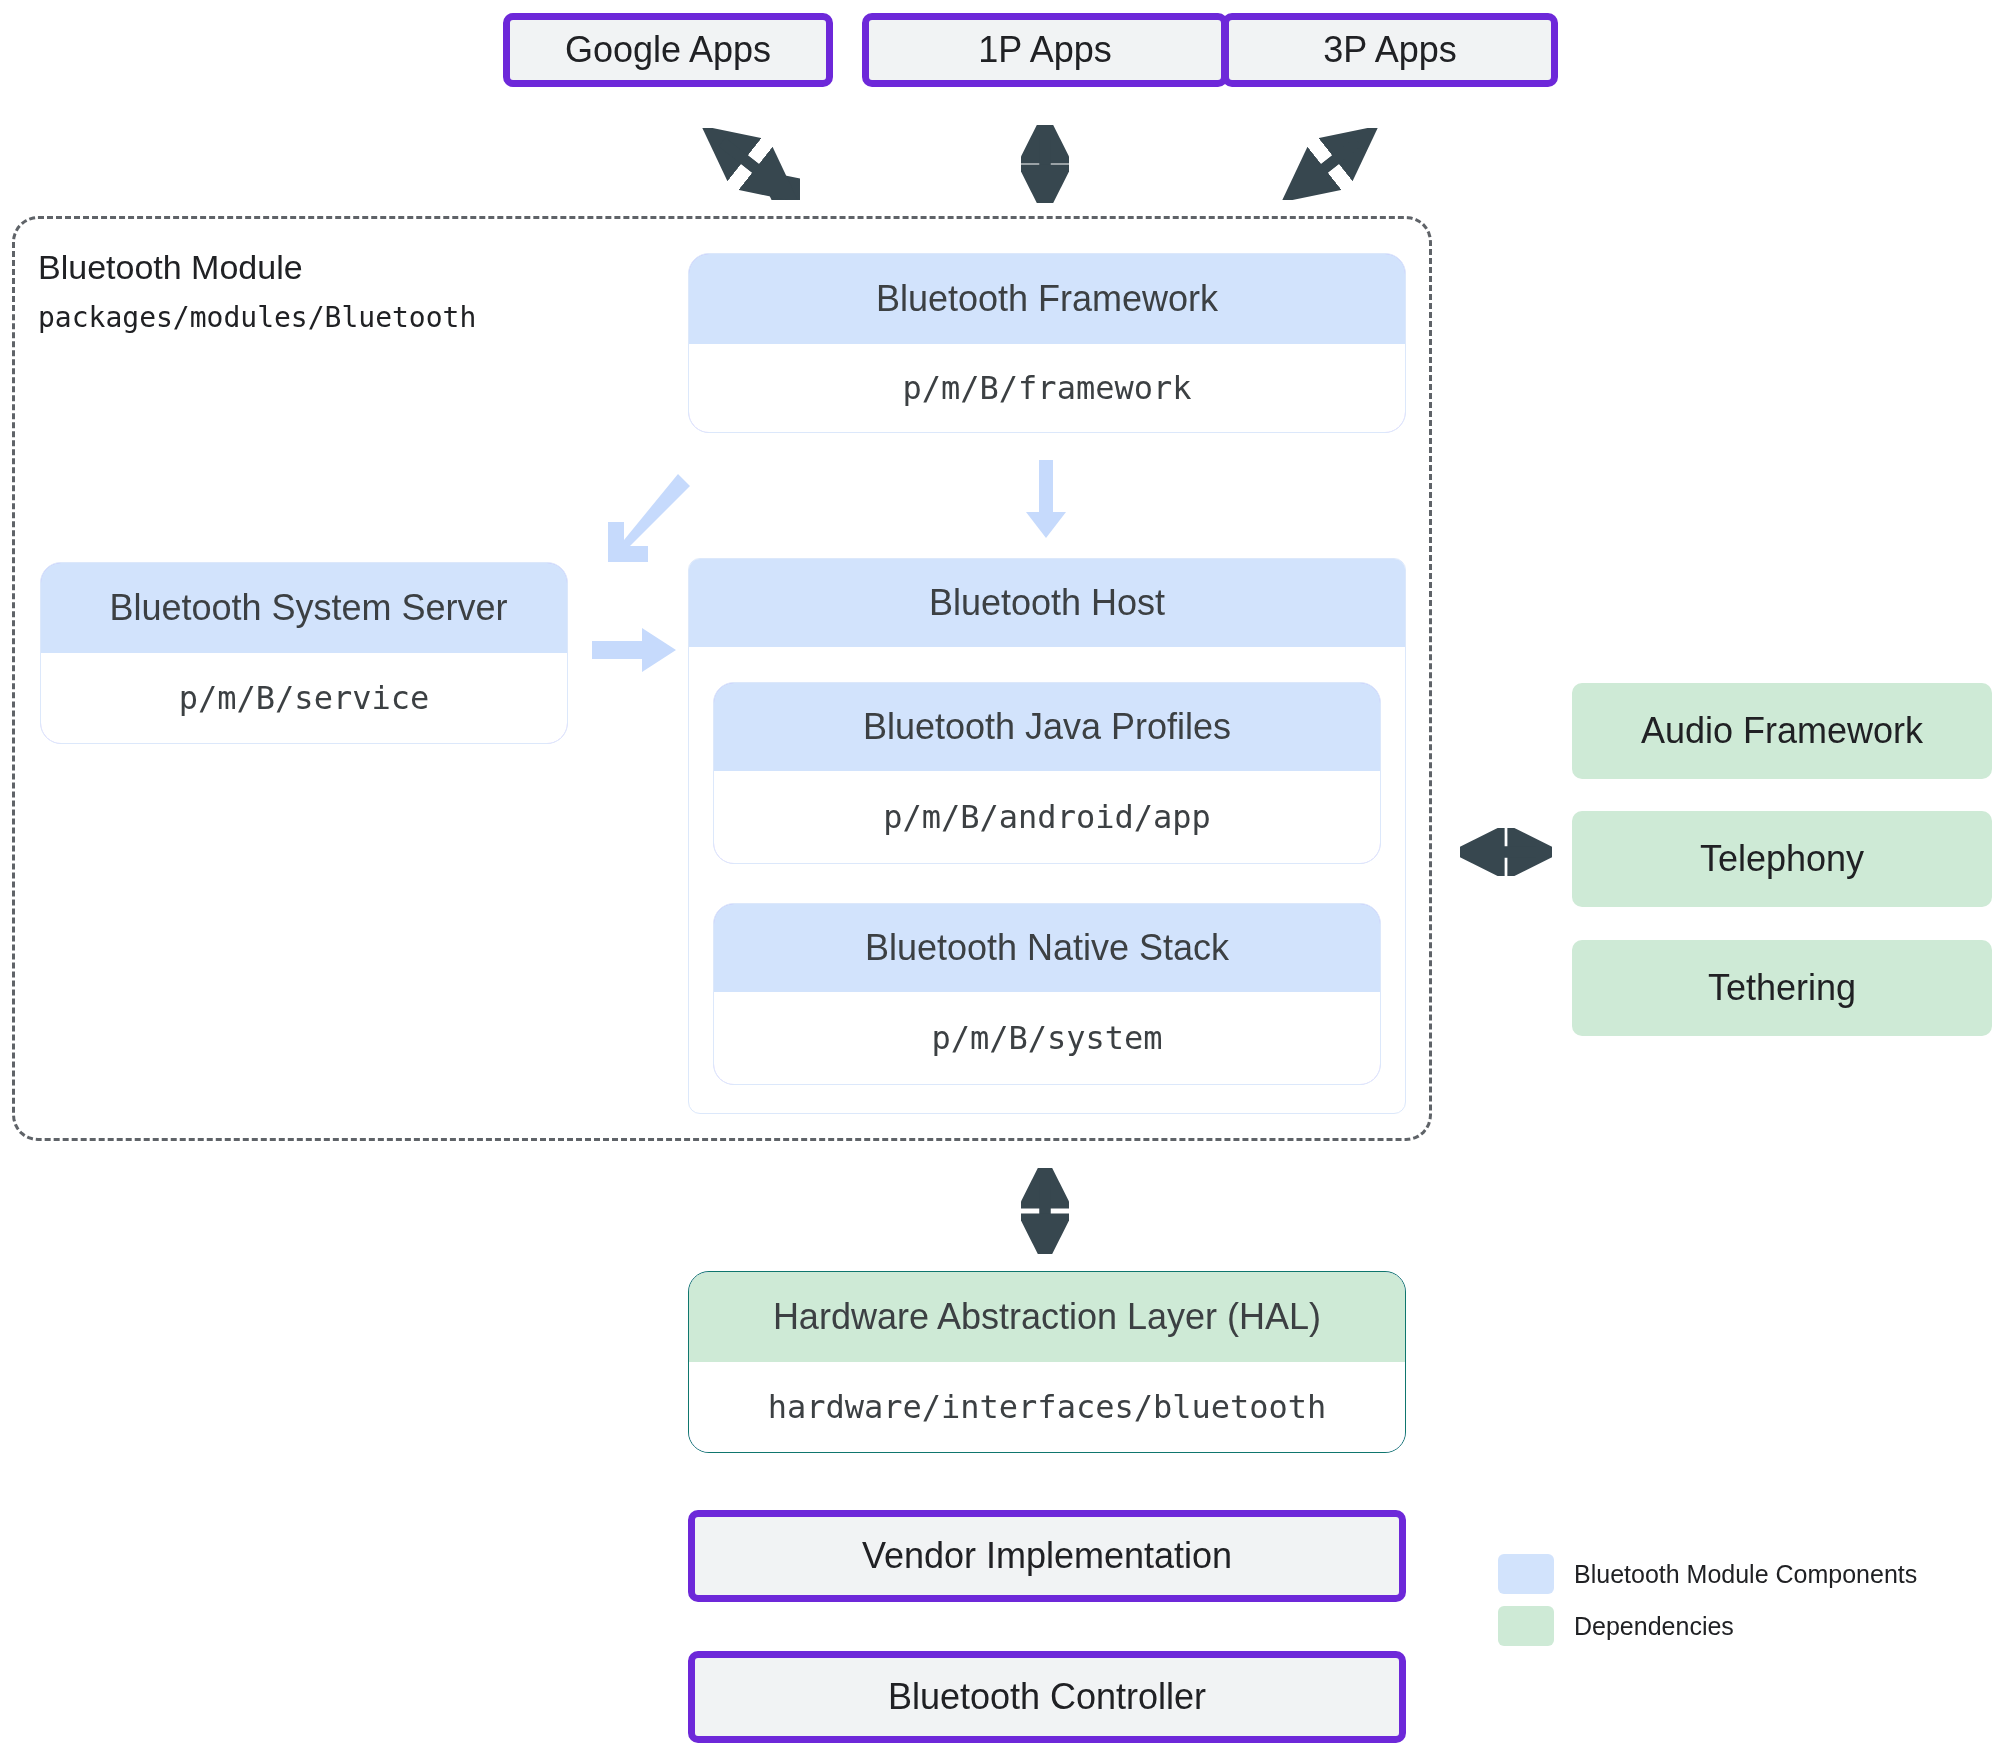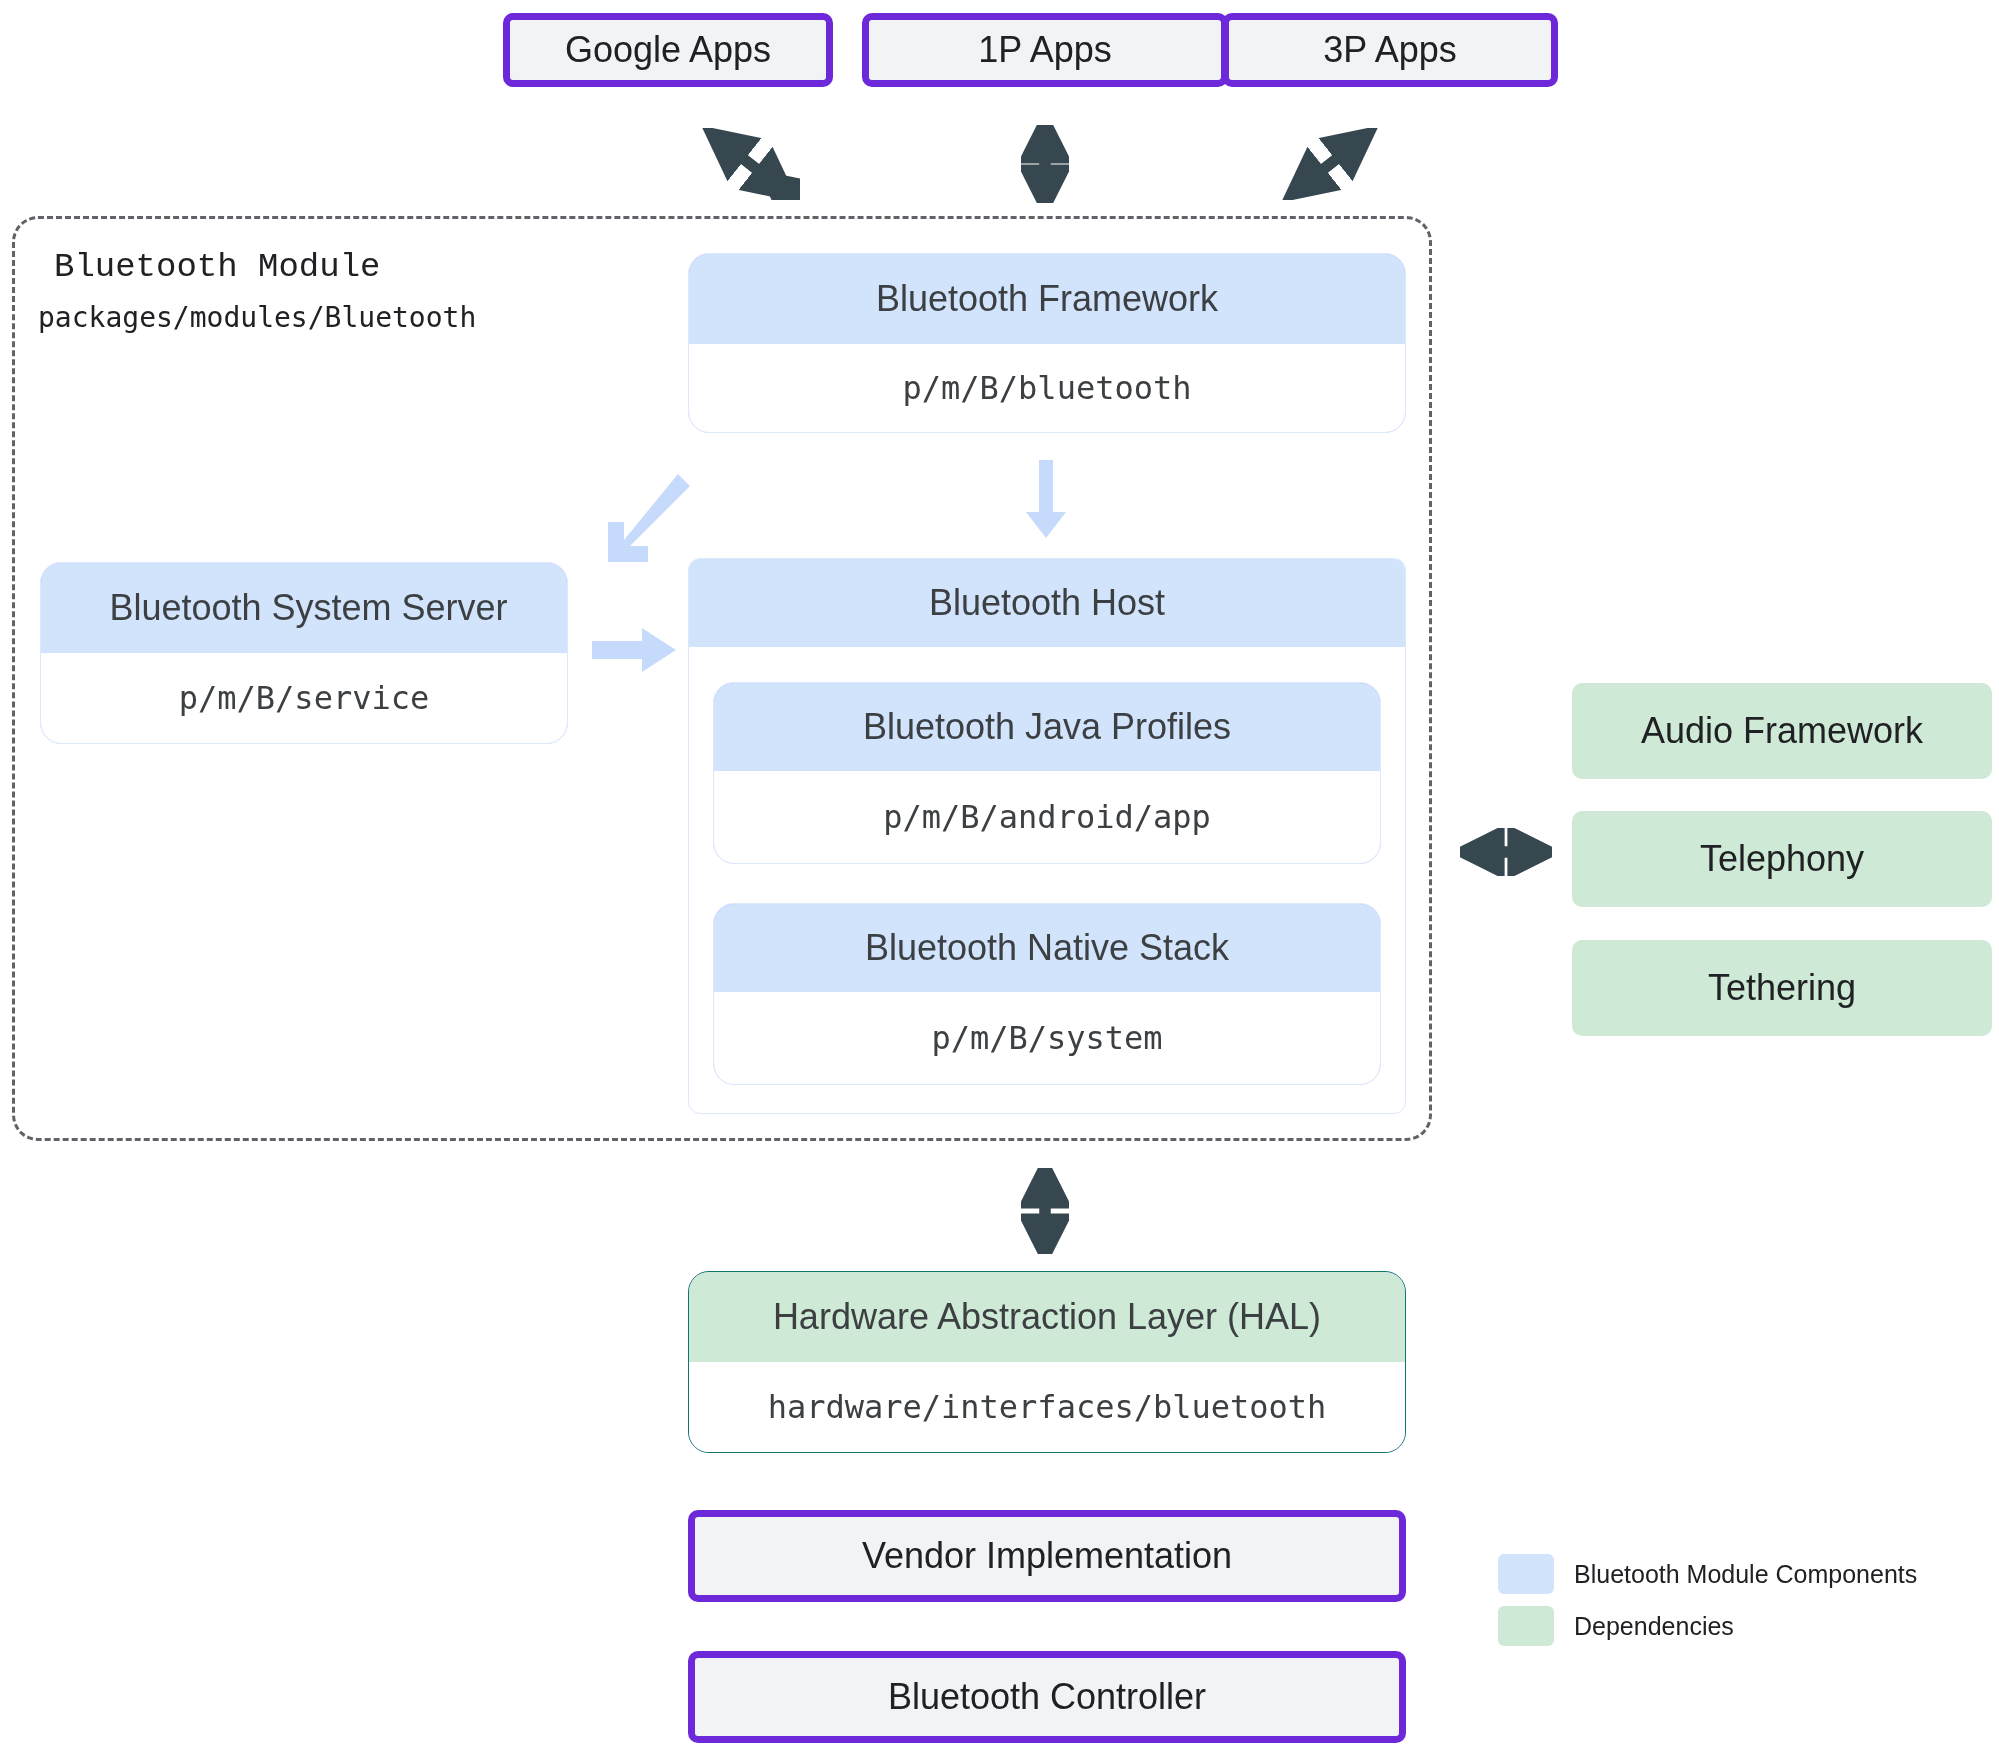--- a/index.html
+++ b/index.html
@@ -174,26 +174,26 @@
     <line x1="24" y1="10" x2="24" y2="68" stroke="#37474F" stroke-width="11" marker-end="url(#dkA)"></line>
   </svg>
 
   <svg class="arrow" style="left:1280px; top:128px;" width="100" height="72" viewBox="0 0 100 72">
     <line x1="22" y1="58" x2="78" y2="14" stroke="#37474F" stroke-width="11" marker-end="url(#dkA)"></line>
     <line x1="78" y1="14" x2="22" y2="58" stroke="#37474F" stroke-width="11" marker-end="url(#dkA)"></line>
   </svg>
 
   <div id="module-container" style="left:12px; top:216px; width:1420px; height:925px;"></div>
 
-  <div id="module-title" style="left:54px; top:248px;font-family:Liberation Mono, monospace;">Bluetooth Module</div>
+  <div id="module-title" style="left:38px; top:248px;">Bluetooth Module</div>
   <div id="module-path" style="left:38px; top:301px;">packages/modules/Bluetooth</div>
 
   <div class="card card-blue" style="left:688px; top:253px; width:718px; height:180px;">
     <div class="hdr t36" style="height:90px;">Bluetooth Framework</div>
-    <div class="path t32" style="height:88px;">p/m/B/bluetooth</div>
+    <div class="path t32" style="height:88px;">p/m/B/framework</div>
   </div>
 
   <svg class="arrow" style="left:1022px; top:460px;" width="48" height="82" viewBox="0 0 48 82">
     <path d="M17,0 H31 V52 H44 L24,78 L4,52 H17 Z" fill="#C6DAFC"></path>
   </svg>
 
   <svg class="arrow" style="left:592px; top:468px;" width="110" height="110" viewBox="0 0 110 110">
     <path d="M92,8 L104,20 L44,80 L62,80 L62,96 L22,96 L22,56 L38,56 L38,74 Z" fill="#C6DAFC" transform="translate(-6,-2)"></path>
   </svg>
 

